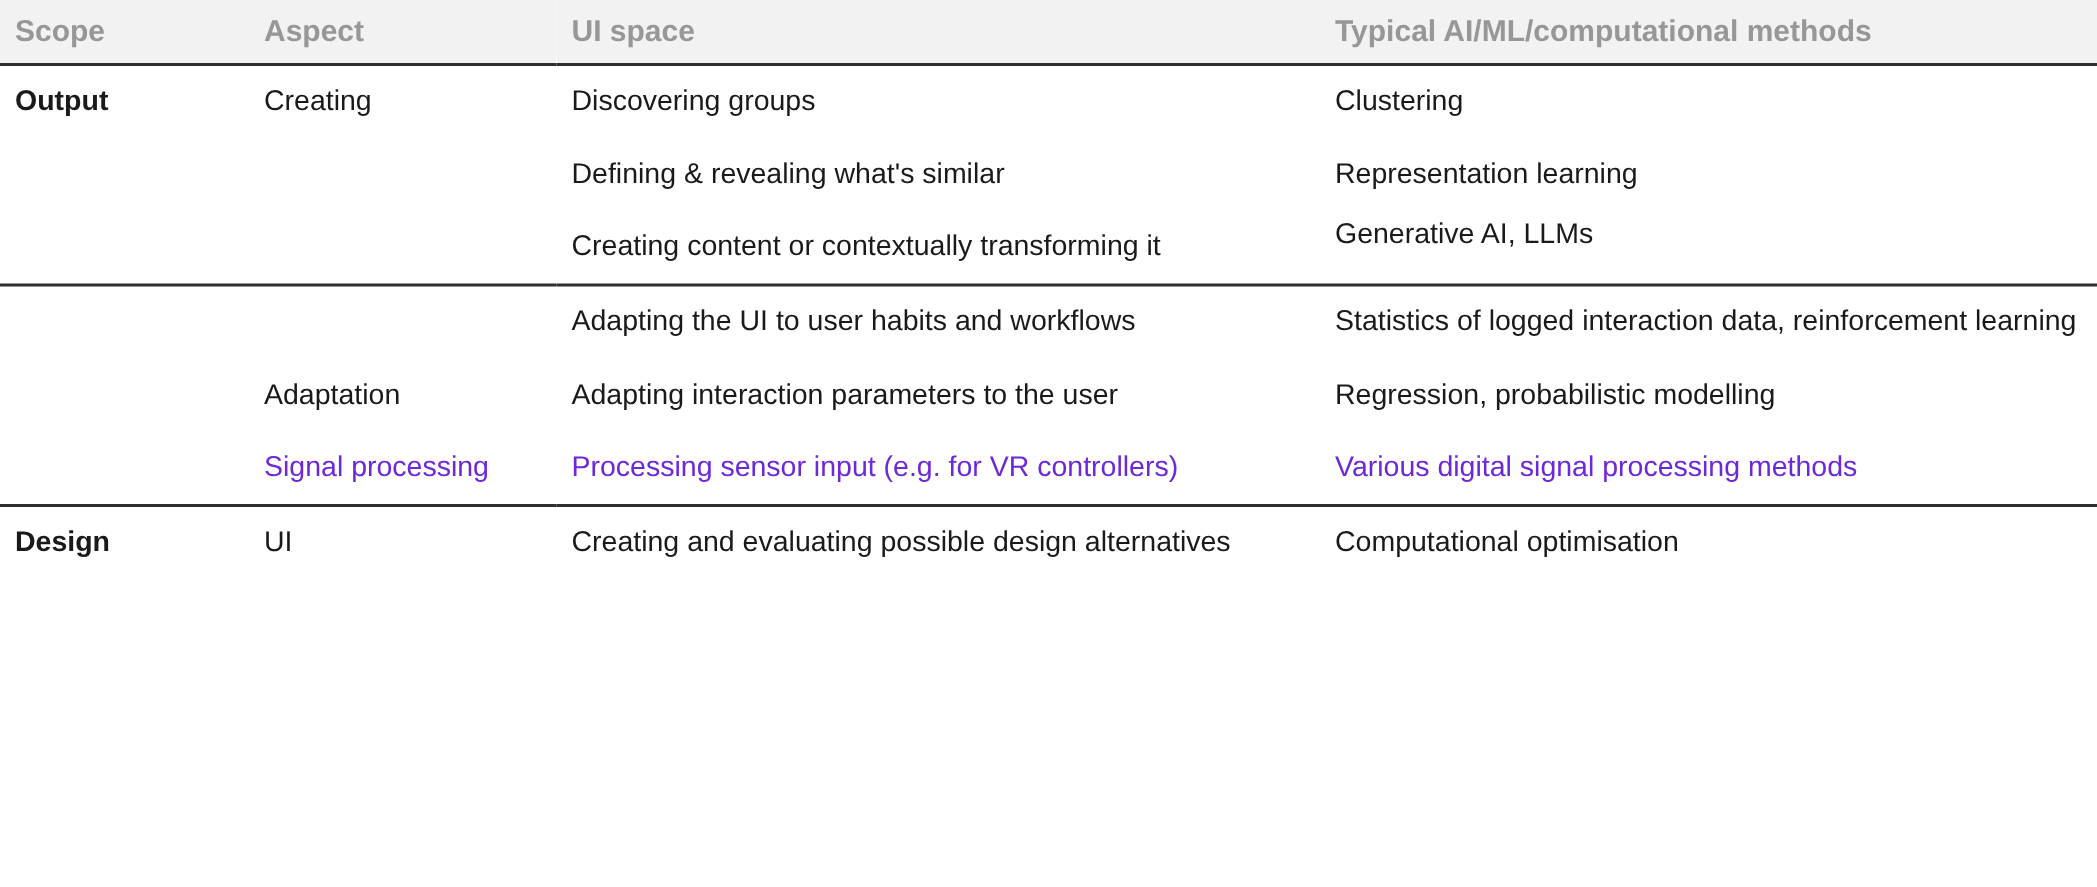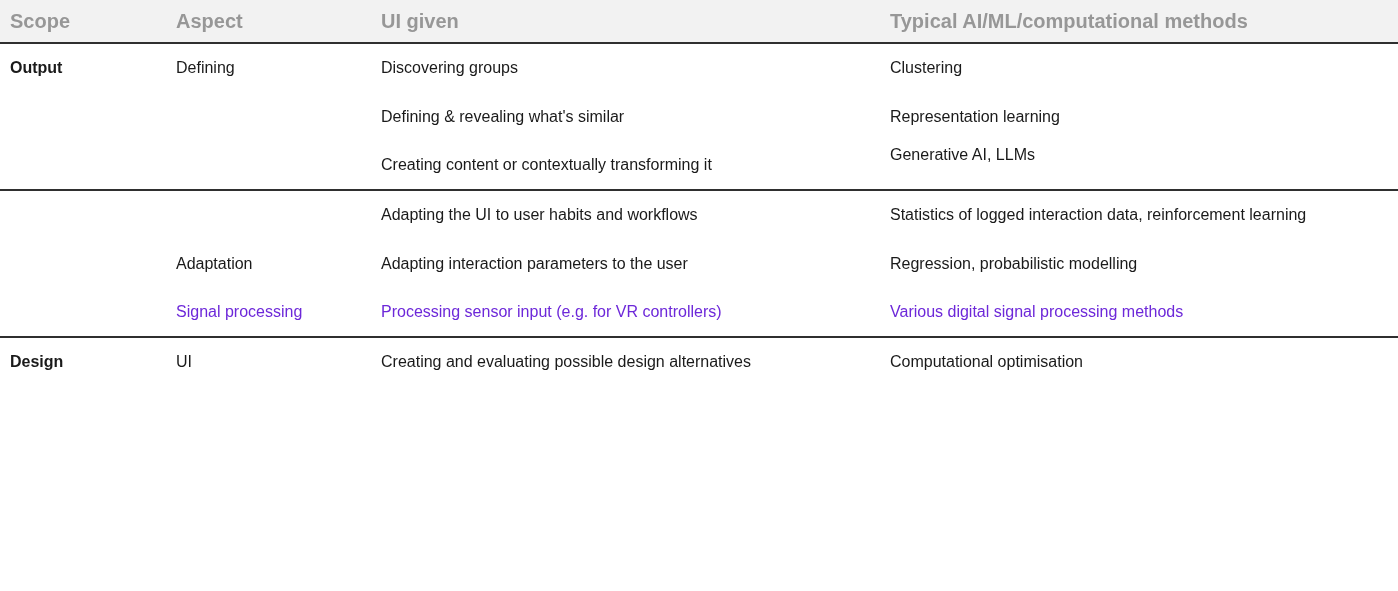--- a/index.html
+++ b/index.html
@@ -33,21 +33,21 @@
   thead th {
     height: 43px;
     background: #f2f2f2;
     color: #979797;
     font-size: 20px;
     font-weight: 700;
     border-bottom: 2px solid #2f2f2f;
   }
   tbody td {
     height: 49px;
-    font-size: 16px;
+    font-size: 19px;
   }
   td.scope { font-weight: 700; }
   tbody.ruled tr:first-child td { border-top: 2px solid #2f2f2f; }
   tr.muted td { color: #6d28d9; }
   td.v-top { vertical-align: top; padding-top: 5px; }
 </style>
 </head>
 <body>
 
 <div class="page">
@@ -55,29 +55,29 @@
     <colgroup>
       <col class="c1">
         <col class="c2">
         <col class="c3">
         <col class="c4">
     </colgroup>
     <thead>
       <tr>
         <th>Scope</th>
         <th>Aspect</th>
-        <th>UI given</th>
+        <th>UI space</th>
         <th>Typical AI/ML/computational methods</th>
       </tr>
     </thead>
 
     <tbody>
       <tr>
         <td class="scope">Output</td>
-        <td class="aspect">Defining</td>
+        <td class="aspect">Creating</td>
         <td class="need">Discovering groups</td>
         <td class="method">Clustering</td>
       </tr>
       <tr>
         <td class="scope"></td>
         <td class="aspect"></td>
         <td class="need">Defining &amp; revealing what's similar</td>
         <td class="method">Representation learning</td>
       </tr>
       <tr>

